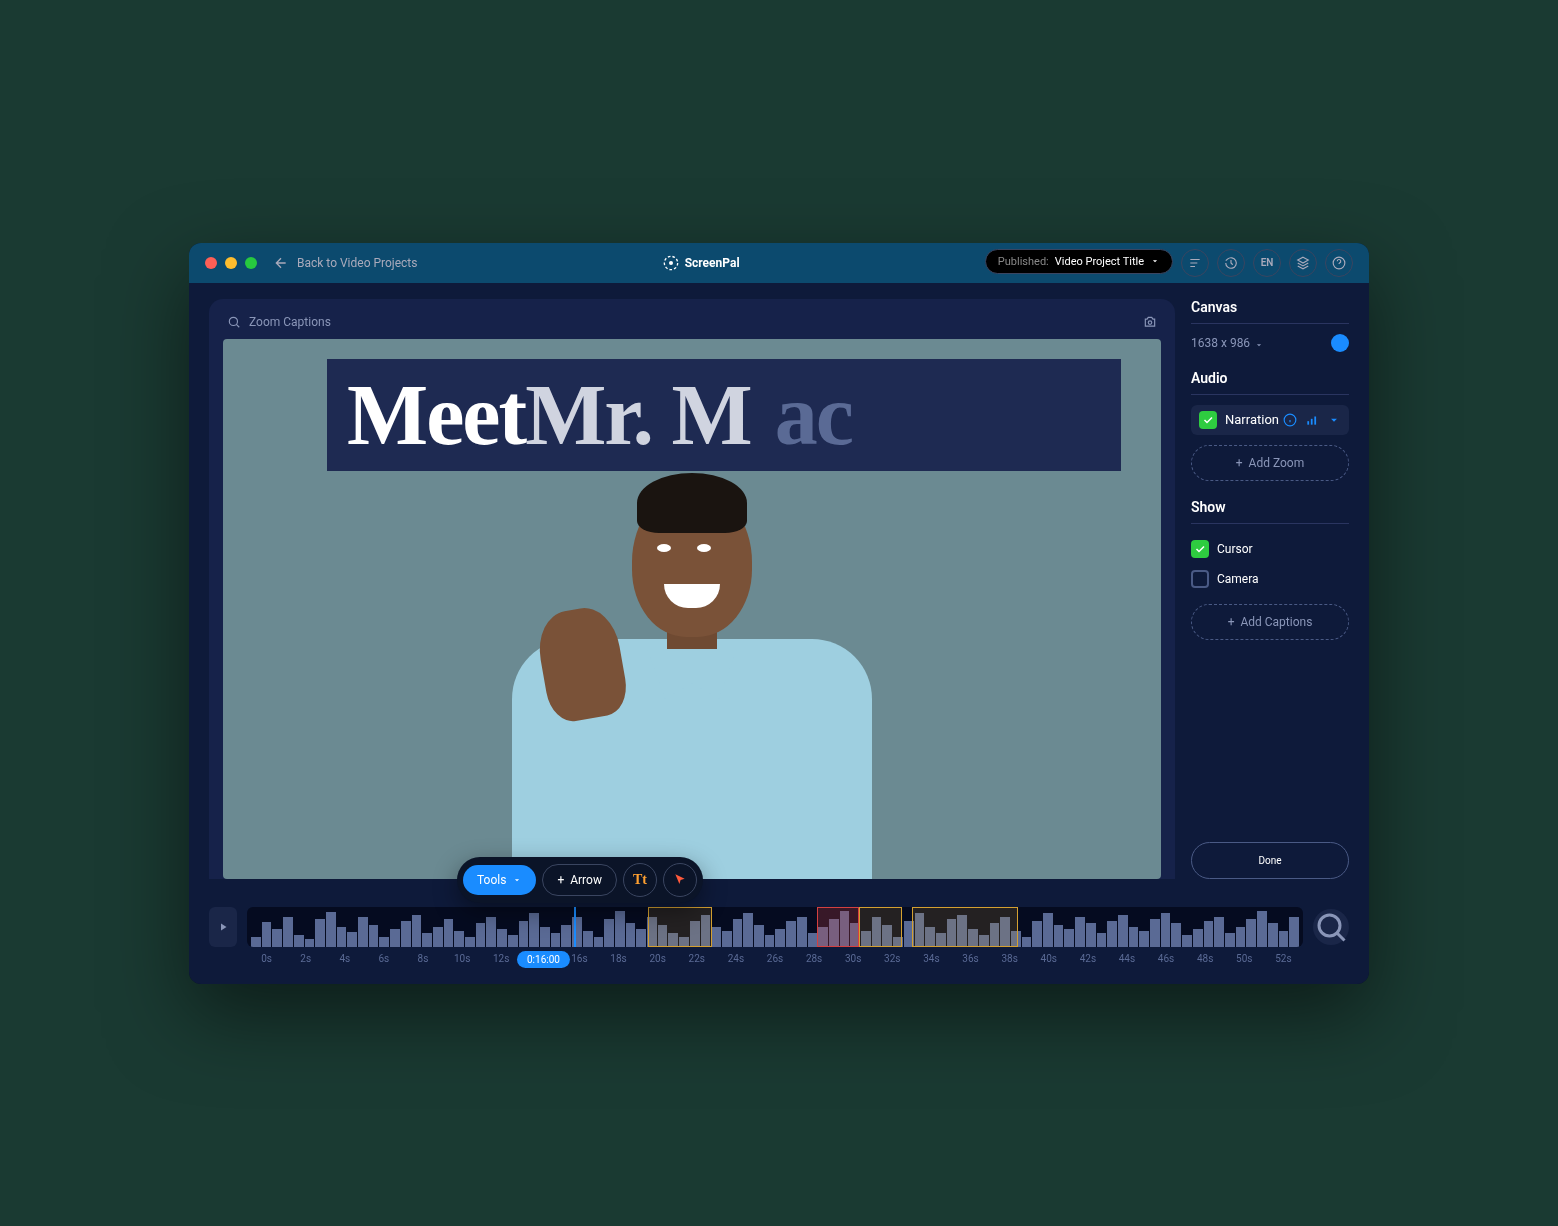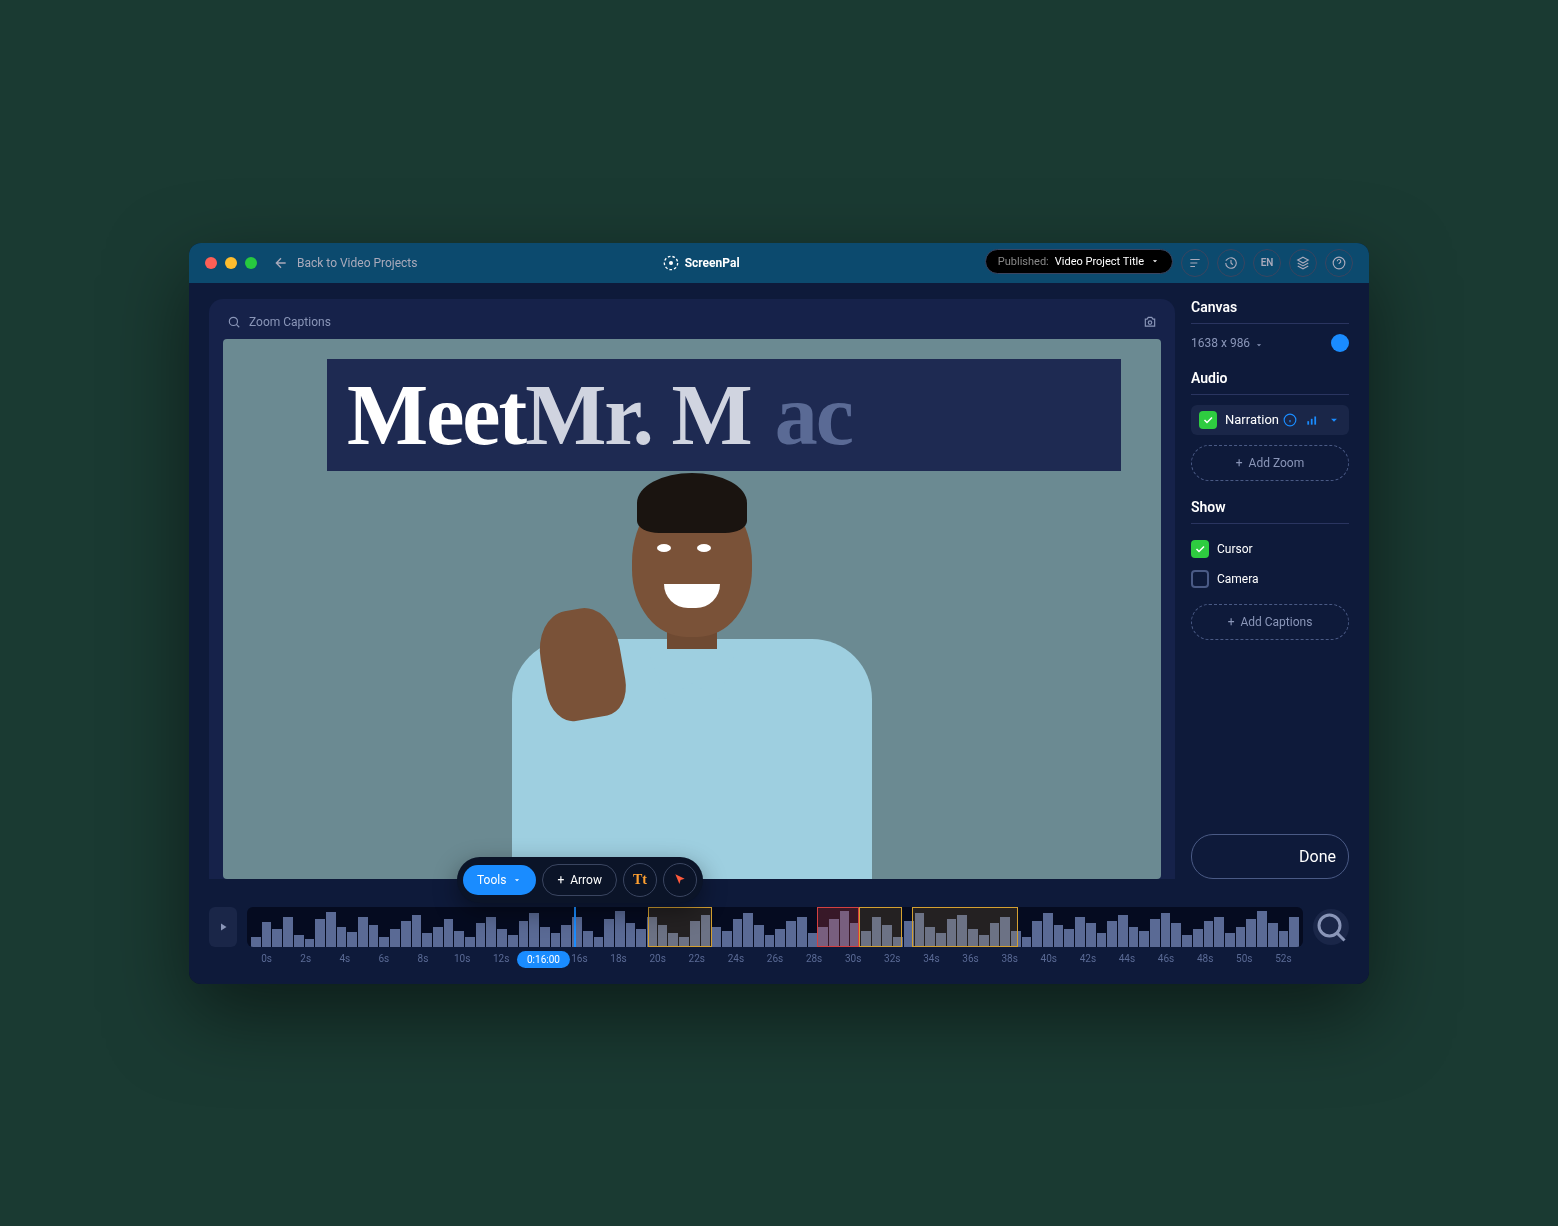--- a/index.html
+++ b/index.html
@@ -55,21 +55,21 @@
 .check-row { display: flex; align-items: center; gap: 8px; padding: 6px 0; font-size: 12px; }
 .checkbox { width: 18px; height: 18px; border-radius: 4px; display: flex; align-items: center; justify-content: center; cursor: pointer; }
 .checkbox.checked { background: #2ecc40; }
 .checkbox.unchecked { border: 2px solid #4a5a85; }
 .checkbox svg { width: 12px; height: 12px; color: #fff; }
 .audio-row { display: flex; align-items: center; justify-content: space-between; background: #1a2648; border-radius: 6px; padding: 6px 8px; }
 .audio-row .left { display: flex; align-items: center; gap: 8px; }
 .audio-icons { display: flex; align-items: center; gap: 8px; color: #1a8cff; }
 .audio-icons svg { width: 14px; height: 14px; cursor: pointer; }
 .dashed-btn { border: 1px dashed #4a5a85; border-radius: 20px; padding: 10px; text-align: center; color: #8a96b8; font-size: 12px; cursor: pointer; display: flex; align-items: center; justify-content: center; gap: 6px; }
-.done-btn { border: 1px solid #4a5a85; border-radius: 22px; padding: 12px; text-align: right; color: #fff; font-size: 16px; cursor: pointer; margin-top: auto; }
+.done-btn { border: 1px solid #4a5a85; border-radius: 22px; padding: 12px; text-align: center; color: #fff; font-size: 10px; cursor: pointer; margin-top: auto; }
 .tools-bar { position: absolute; bottom: -24px; left: 248px; background: #0b1428; border-radius: 26px; padding: 6px; display: flex; align-items: center; gap: 6px; box-shadow: 0 8px 24px rgba(0,0,0,0.4); z-index: 10; }
 .tool-btn { border-radius: 18px; padding: 8px 14px; font-size: 12px; display: flex; align-items: center; gap: 6px; cursor: pointer; }
 .tool-primary { background: #1a8cff; color: #fff; }
 .tool-outline { border: 1px solid #3a4560; color: #fff; }
 .tool-icon { width: 34px; height: 34px; border: 1px solid #3a4560; border-radius: 50%; display: flex; align-items: center; justify-content: center; cursor: pointer; }
 .tool-icon.tt { color: #ffa030; font-family: Georgia, serif; font-size: 14px; font-weight: 600; }
 .tool-icon.cursor svg { width: 14px; height: 14px; color: #ff5a3c; }
 .timeline-area { padding: 20px 20px 20px 20px; background: #0e1a3a; border-radius: 0 0 12px 12px; position: relative; }
 .timeline-row { display: flex; align-items: center; gap: 10px; }
 .play-btn { width: 28px; height: 40px; background: #1a2648; border-radius: 6px; display: flex; align-items: center; justify-content: center; cursor: pointer; color: #8a96b8; }

